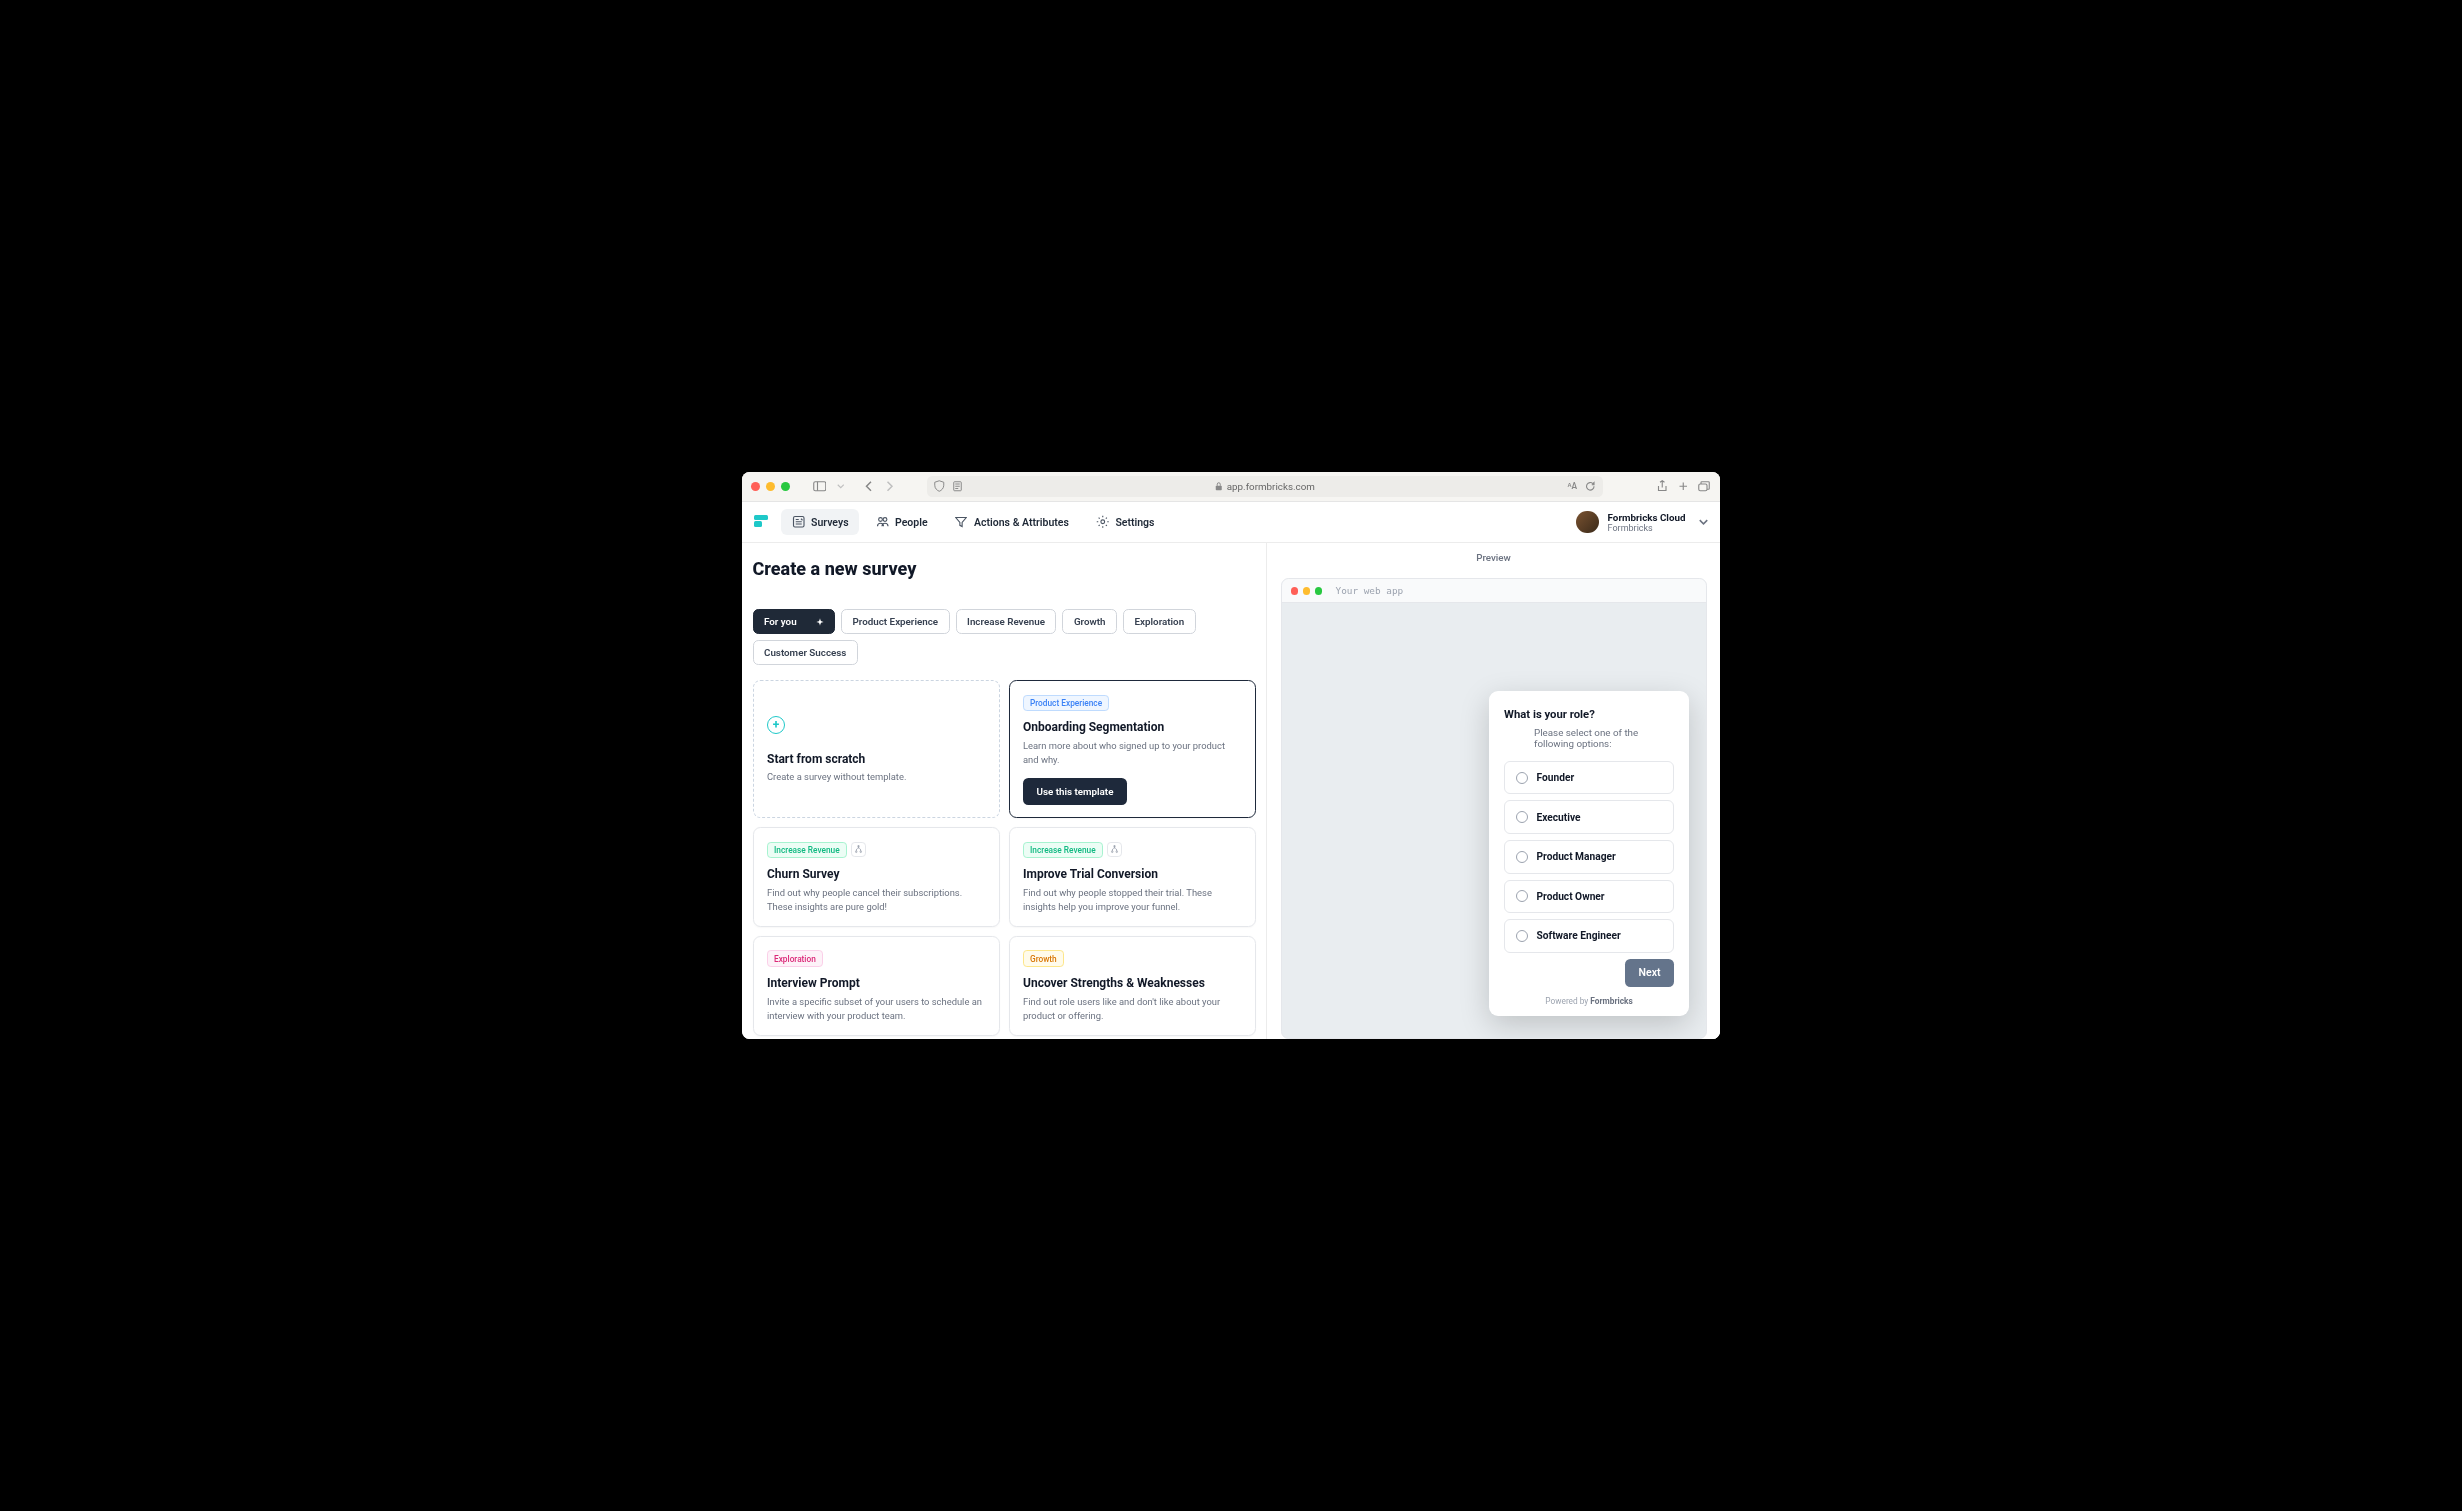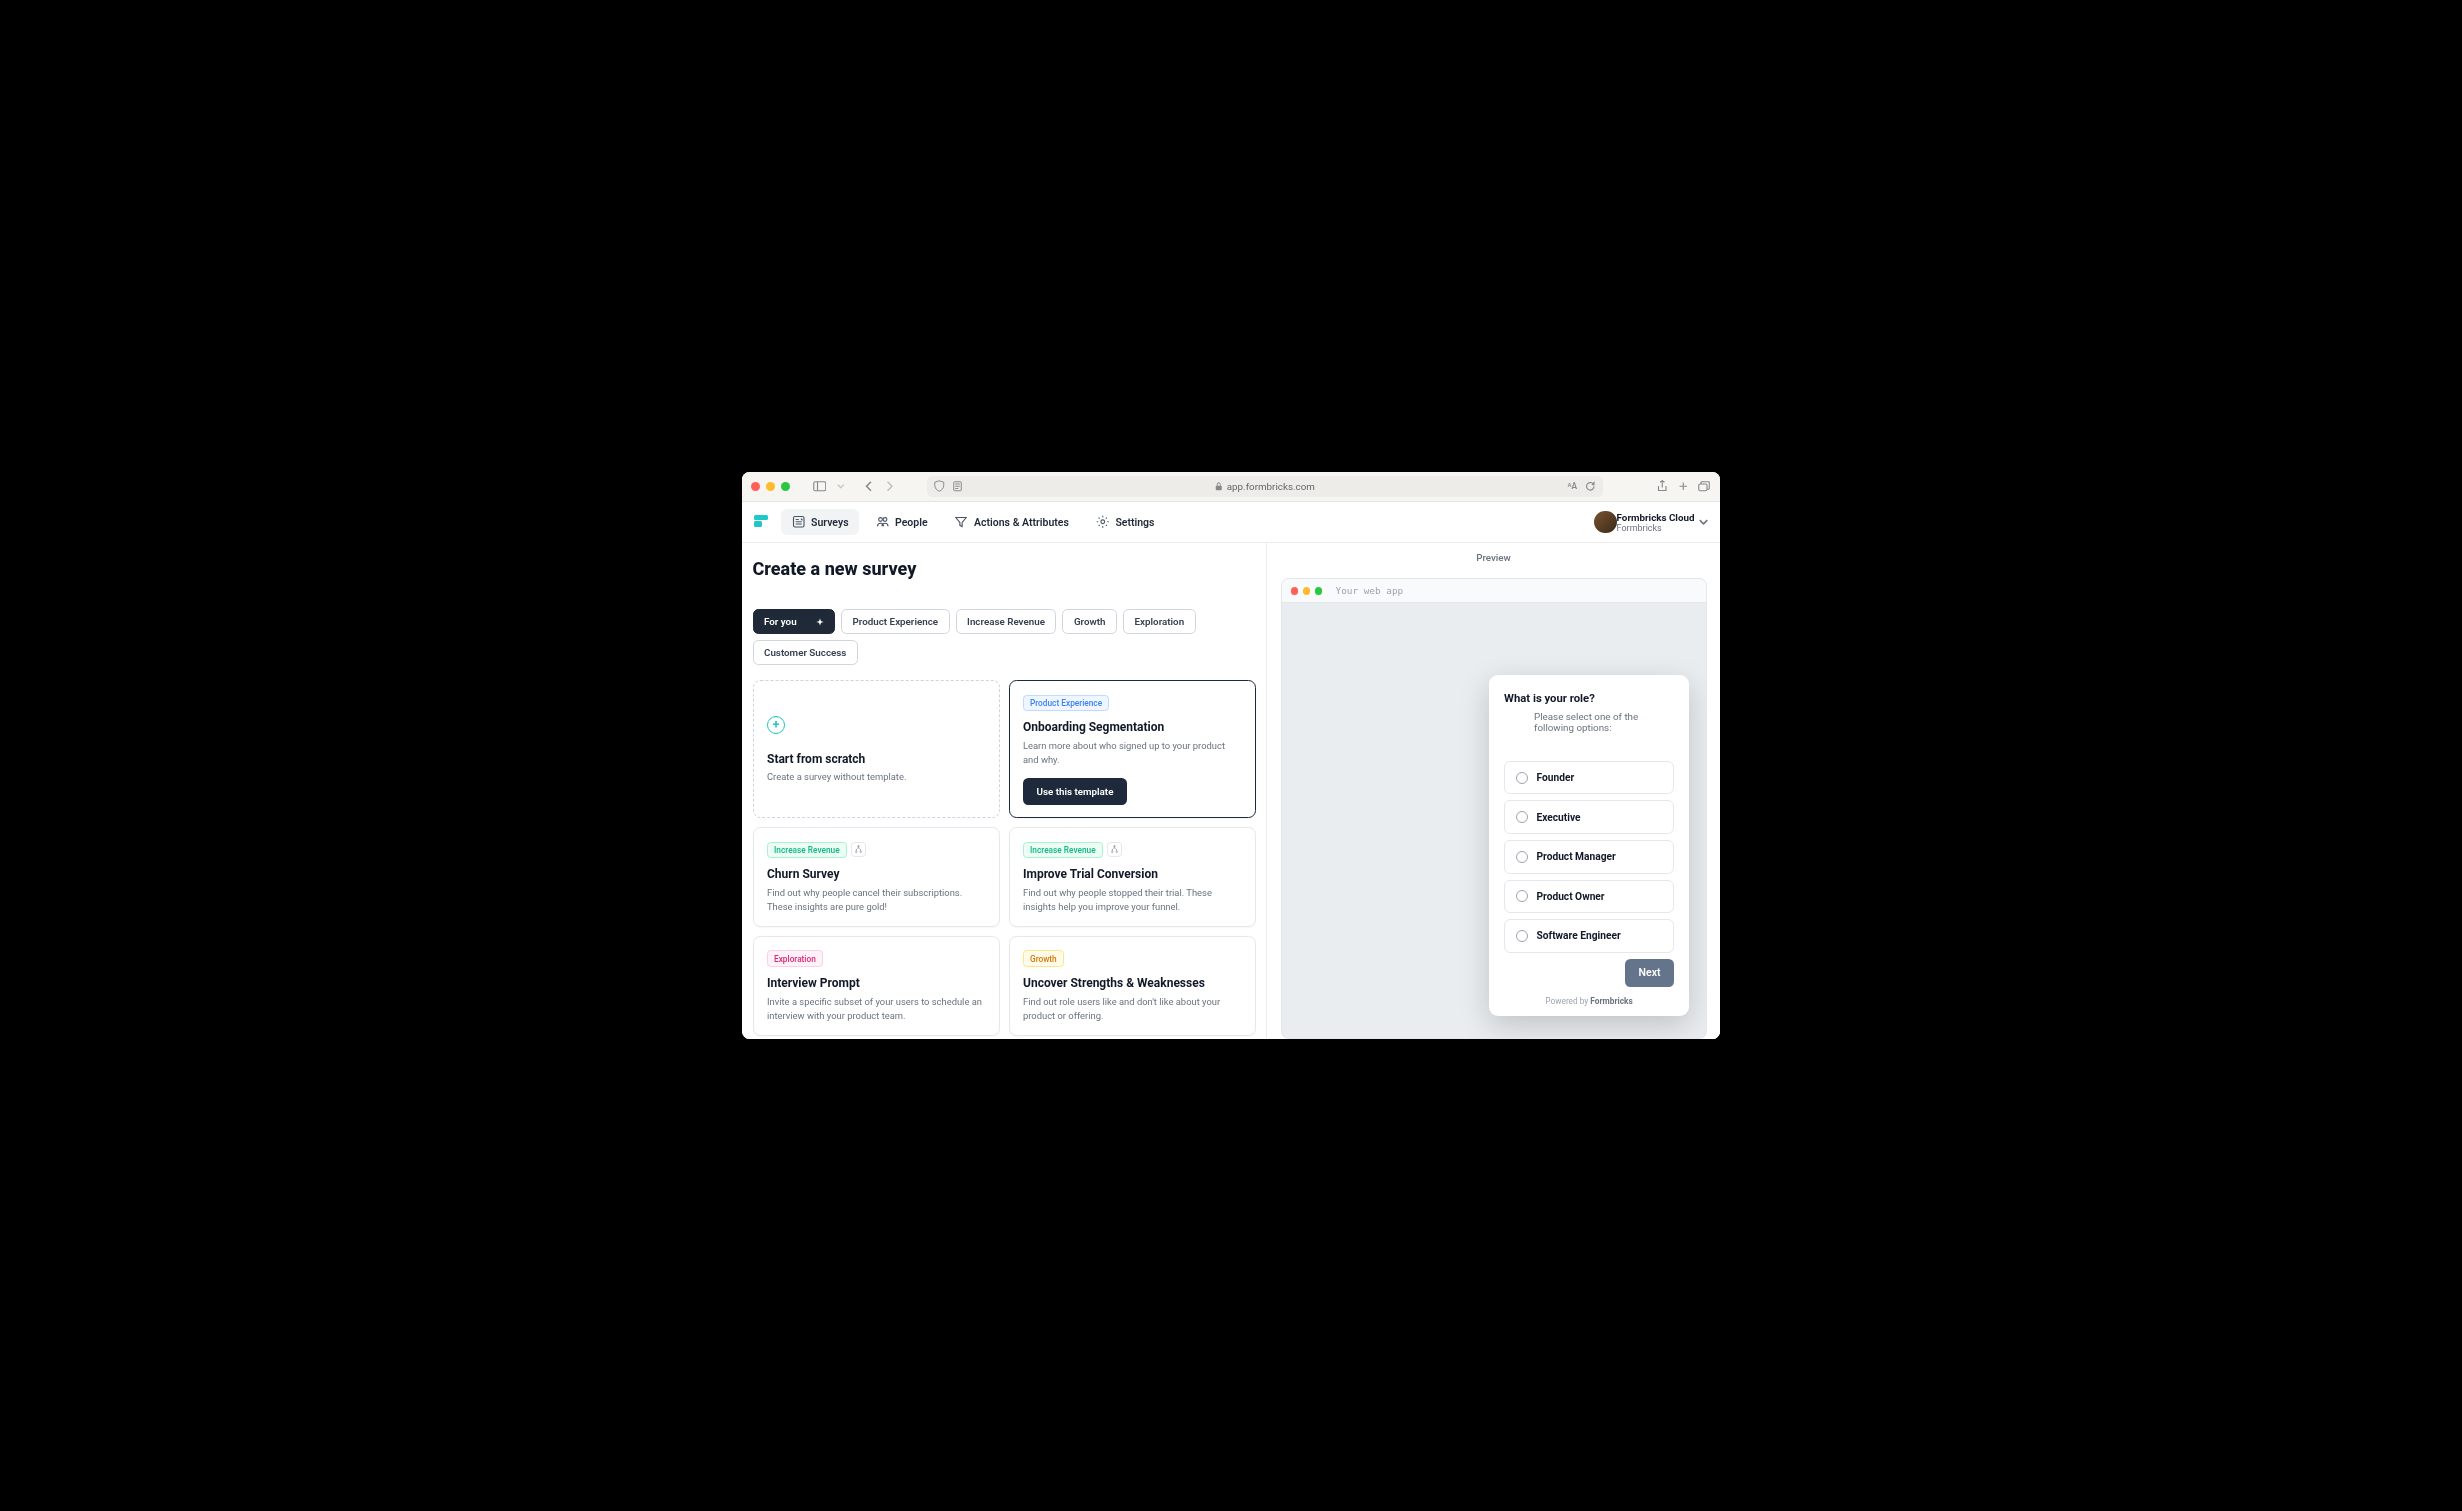--- a/index.html
+++ b/index.html
@@ -21,21 +21,21 @@
 .app { background:#fff; }
 .app-header { display:flex; align-items:center; padding:7.5px 12px; border-bottom:0.8px solid #ececec; gap:6px; }
 .logo { width:15px; height:15px; display:flex; flex-direction:column; gap:1.5px; margin-right:6px; }
 .logo-bar { background:#1ec8c8; border-radius:1.5px; }
 .logo-bar.top { width:13.5px; height:5.3px; }
 .logo-bar.bot { width:7.5px; height:5.3px; }
 .nav-item { display:flex; align-items:center; gap:6px; padding:6px 10.5px; border-radius:6px; font-size:10.5px; color:#1f2937; font-weight:600; cursor:pointer; }
 .nav-item.active { background:#f1f3f5; }
 .nav-icon { width:13.5px; height:13.5px; display:flex; align-items:center; justify-content:center; color:#4b5563; }
 .header-spacer { flex:1; }
-.account { display:flex; align-items:center; cursor:pointer; }
+.account { display:flex; align-items:center; gap:9px; cursor:pointer; }
 .avatar { width:22.6px; height:22.6px; border-radius:50%; background:linear-gradient(135deg,#7a5230,#3a2a1a); }
 .account-text { display:flex; flex-direction:column; }
 .account-text .top { font-weight:700; font-size:9.8px; color:#111827; }
 .account-text .bot { font-size:9px; color:#6b7280; }
 .chev { color:#6b7280; margin-left:4.5px; }
 
 .content { display:flex; height:496px; }
 .left-panel { flex:1; padding:15px 10.5px 0 10.5px; overflow-y:auto; }
 .left-panel h1 { font-size:18px; font-weight:800; color:#111827; margin-bottom:30px; }
 .filters { display:flex; gap:6px; margin-bottom:15px; flex-wrap:wrap; }
@@ -62,21 +62,21 @@
 .right-panel { width:454px; border-left:0.8px solid #ececec; background:#fff; display:flex; flex-direction:column; }
 .preview-tab { text-align:center; padding:9px; font-size:9.8px; color:#6b7280; font-weight:500; }
 .preview-frame { margin:6px 13.5px 0 13.5px; border:0.8px solid #e5e7eb; border-radius:7.5px; background:#e9edf0; overflow:hidden; flex:1; display:flex; flex-direction:column; }
 .frame-header { background:#f9fafb; padding:6px 9px; display:flex; align-items:center; gap:9px; border-bottom:0.8px solid #e5e7eb; }
 .frame-header .dots { display:flex; gap:4.5px; }
 .frame-header .dots span { width:7.5px; height:7.5px; border-radius:50%; }
 .frame-header .label { font-family:'SF Mono',Menlo,monospace; font-size:9.4px; color:#9ca3af; margin-left:4.5px; }
 .frame-body { flex:1; position:relative; }
 .survey-box { position:absolute; right:16.5px; bottom:22px; width:200px; background:#fff; border-radius:9px; box-shadow:0 9px 30px rgba(0,0,0,0.18); padding:16.5px 15px 10.5px 15px; }
 .survey-box h4 { font-size:11.3px; font-weight:700; color:#111827; margin-bottom:6px; }
-.survey-box .sub { font-size:9.8px; color:#6b7280; margin-bottom:28px;padding-left:30px; }
+.survey-box .sub { font-size:9.8px; color:#6b7280; margin-bottom:12px;padding-left:30px; }
 .option { display:flex; align-items:center; gap:9px; padding:9.8px 10.5px; border:0.8px solid #e5e7eb; border-radius:6px; margin-bottom:6px; cursor:pointer; }
 .option .radio { width:12px; height:12px; border:1.1px solid #9ca3af; border-radius:50%; flex-shrink:0; }
 .option .lbl { font-size:10.2px; font-weight:700; color:#111827; }
 .next-row { display:flex; justify-content:flex-end; margin-top:6px; }
 .btn-next { background:#64748b; color:#fff; border:none; padding:7.5px 13.5px; border-radius:5.3px; font-size:10.5px; font-weight:600; cursor:pointer; }
 .powered { text-align:center; font-size:8.3px; color:#9ca3af; margin-top:9px; }
 .powered b { color:#6b7280; font-weight:700; }
 
 ::-webkit-scrollbar { width:0; }
 svg { display:block; }

